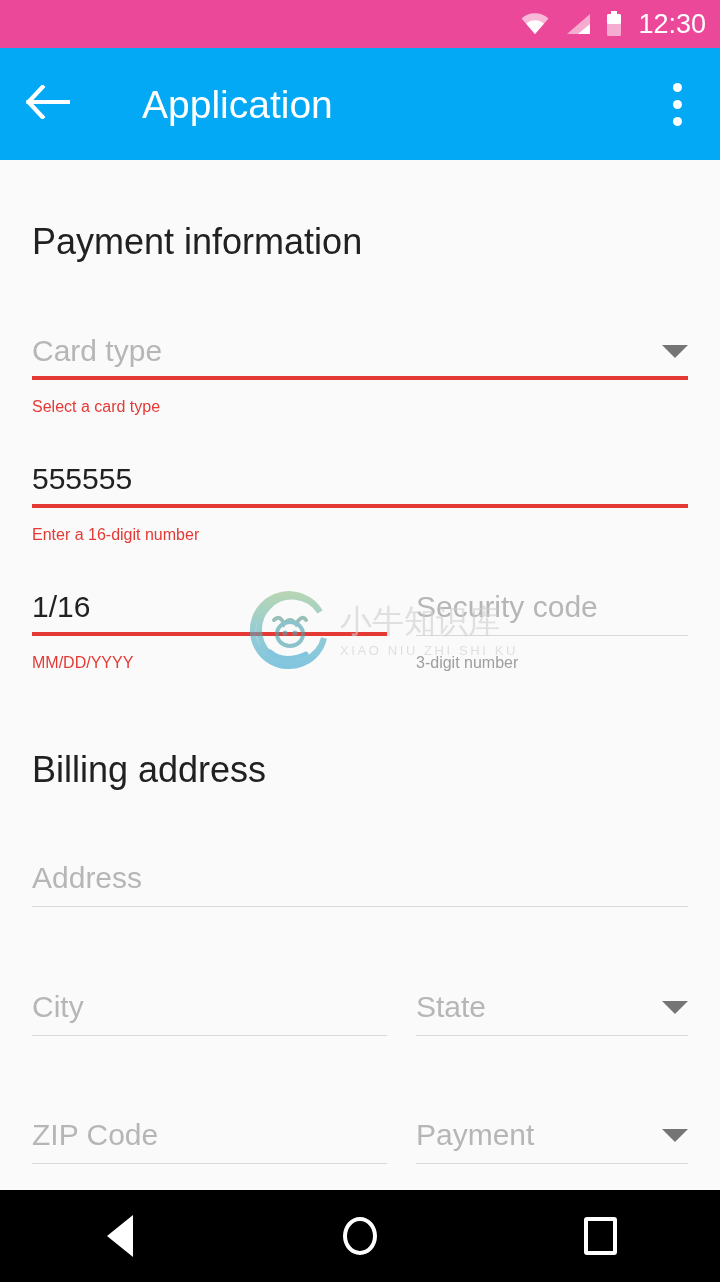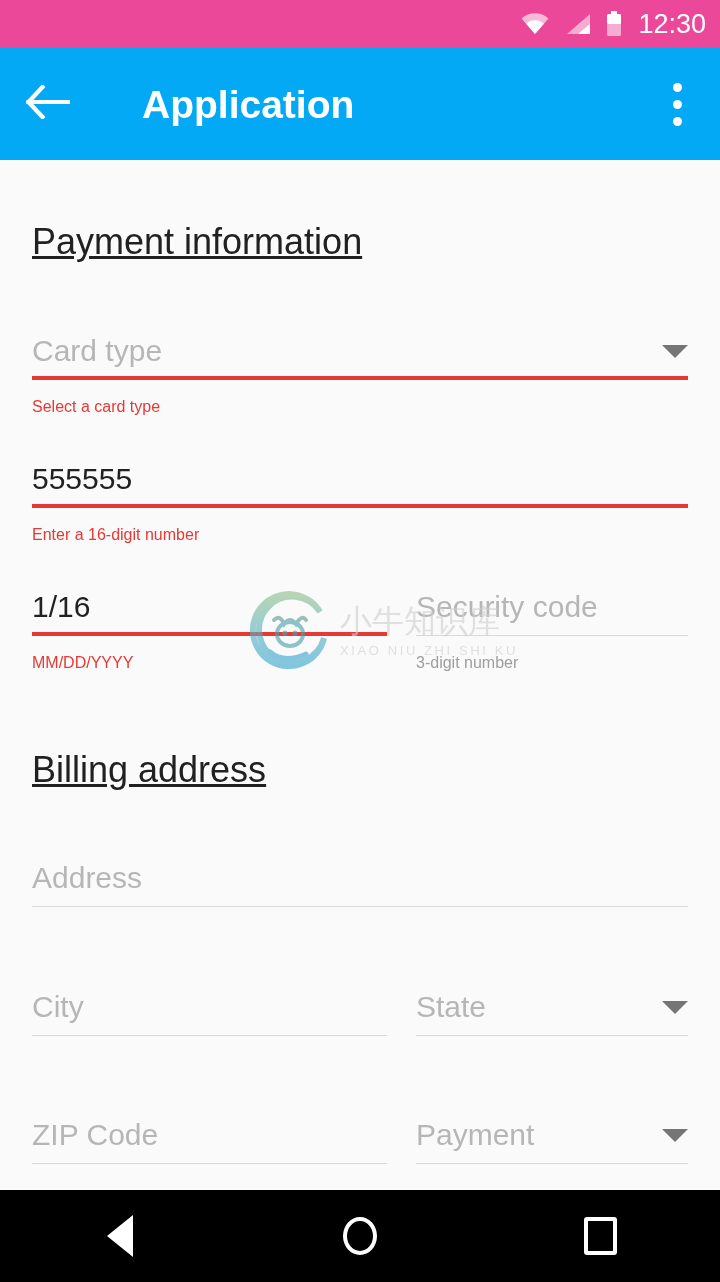--- a/index.html
+++ b/index.html
@@ -51,21 +51,21 @@
     align-items: center;
   }
   #back-button {
     width: 96px; height: 112px;
     display: flex; align-items: center; justify-content: center;
     cursor: pointer;
   }
   #app-bar-title {
     color: #ffffff;
     font-size: 39px;
-    font-weight: 700;
+    font-weight: 400;
     margin-left: 46px;
     flex: 1;
     line-height: 1;
   }
   #overflow-button {
     width: 86px; height: 112px;
     display: flex; flex-direction: column;
     align-items: center; justify-content: center;
     cursor: pointer;
   }
@@ -84,21 +84,20 @@
     overflow: hidden;
   }
   .section-title {
     position: absolute;
     left: 32px;
     font-size: 36px;
     color: #212121;
     font-weight: 400;
     line-height: 1;
     white-space: nowrap;
-    text-decoration: underline;
   }
 
   .field {
     position: absolute;
     box-sizing: border-box;
   }
   .field-text {
     position: absolute;
     left: 0;
     bottom: 14px;

